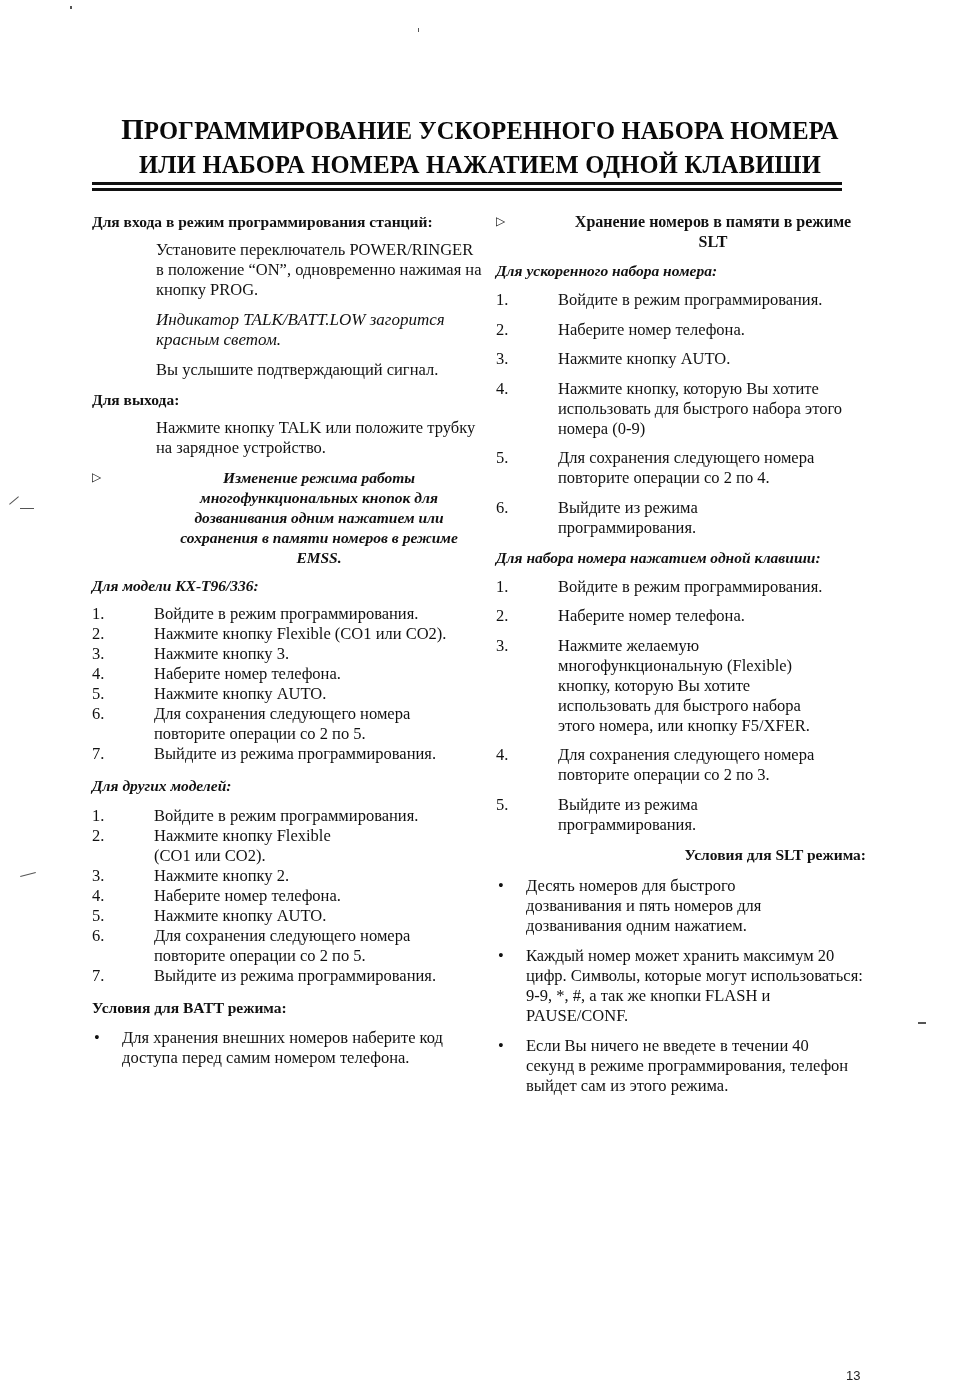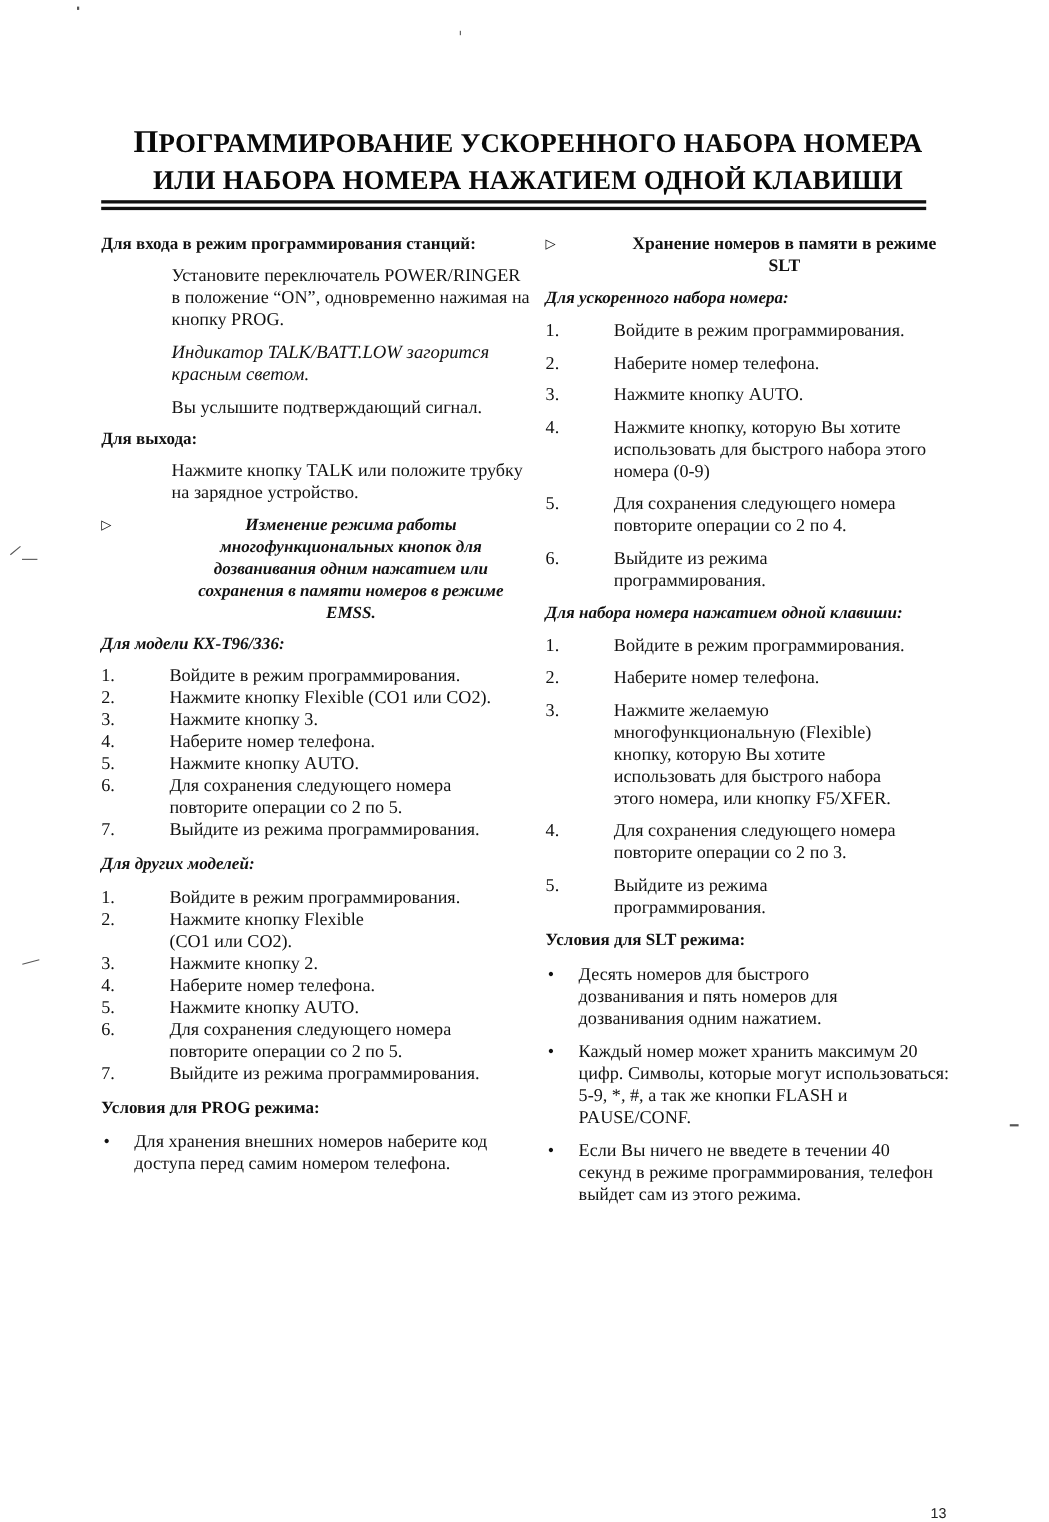--- a/index.html
+++ b/index.html
@@ -122,21 +122,21 @@
     <li>
         <span class="num">6.</span>
         <span class="txt">Для сохранения следующего номера повторите операции со 2 по 5.</span>
       </li>
     <li>
         <span class="num">7.</span>
         <span class="txt">Выйдите из режима программирования.</span>
       </li>
   </ul>
 
-  <div class="h-bold" style="margin-bottom:11px;">Условия для PROG режима:</div>
+  <div class="h-bold" style="margin-bottom:11px;">Условия для BATT режима:</div>
   <ul class="bullets">
     <li>
         <span class="dot">•</span>
         <span class="txt" style="max-width:340px;">Для хранения внешних номеров наберите код доступа перед самим номером телефона.</span>
       </li>
   </ul>
 </div>
 
 <div class="col right">
   <div class="arrow-block" style="margin-bottom:9px;">
@@ -189,29 +189,29 @@
     <li>
         <span class="num">4.</span>
         <span class="txt">Для сохранения следующего номера повторите операции со 2 по 3.</span>
       </li>
     <li>
         <span class="num">5.</span>
         <span class="txt" style="max-width:180px;">Выйдите из режима программирования.</span>
       </li>
   </ul>
 
-  <div class="h-bold" style="margin-bottom:12px;">Условия для SLT режима:</div>
+  <div class="h-bold" style="margin-bottom:12px;text-align:right;">Условия для SLT режима:</div>
   <ul class="bullets">
     <li>
         <span class="dot">•</span>
         <span class="txt" style="max-width:300px;">Десять номеров для быстрого дозванивания и пять номеров для дозванивания одним нажатием.</span>
       </li>
     <li>
         <span class="dot">•</span>
-        <span class="txt" style="max-width:340px;">Каждый номер может хранить максимум 20 цифр. Символы, которые могут использоваться: 5-9, *, #, а так же кнопки FLASH и PAUSE/CONF.</span>
+        <span class="txt" style="max-width:340px;">Каждый номер может хранить максимум 20 цифр. Символы, которые могут использоваться: 9-9, *, #, а так же кнопки FLASH и PAUSE/CONF.</span>
       </li>
     <li>
         <span class="dot">•</span>
         <span class="txt" style="max-width:330px;">Если Вы ничего не введете в течении 40 секунд в режиме программирования, телефон выйдет сам из этого режима.</span>
       </li>
   </ul>
 </div>
 
 <div class="speck" style="left:70px;top:6px;width:2px;height:3px;"></div>
 <div class="speck" style="left:418px;top:28px;width:1px;height:4px;"></div>

